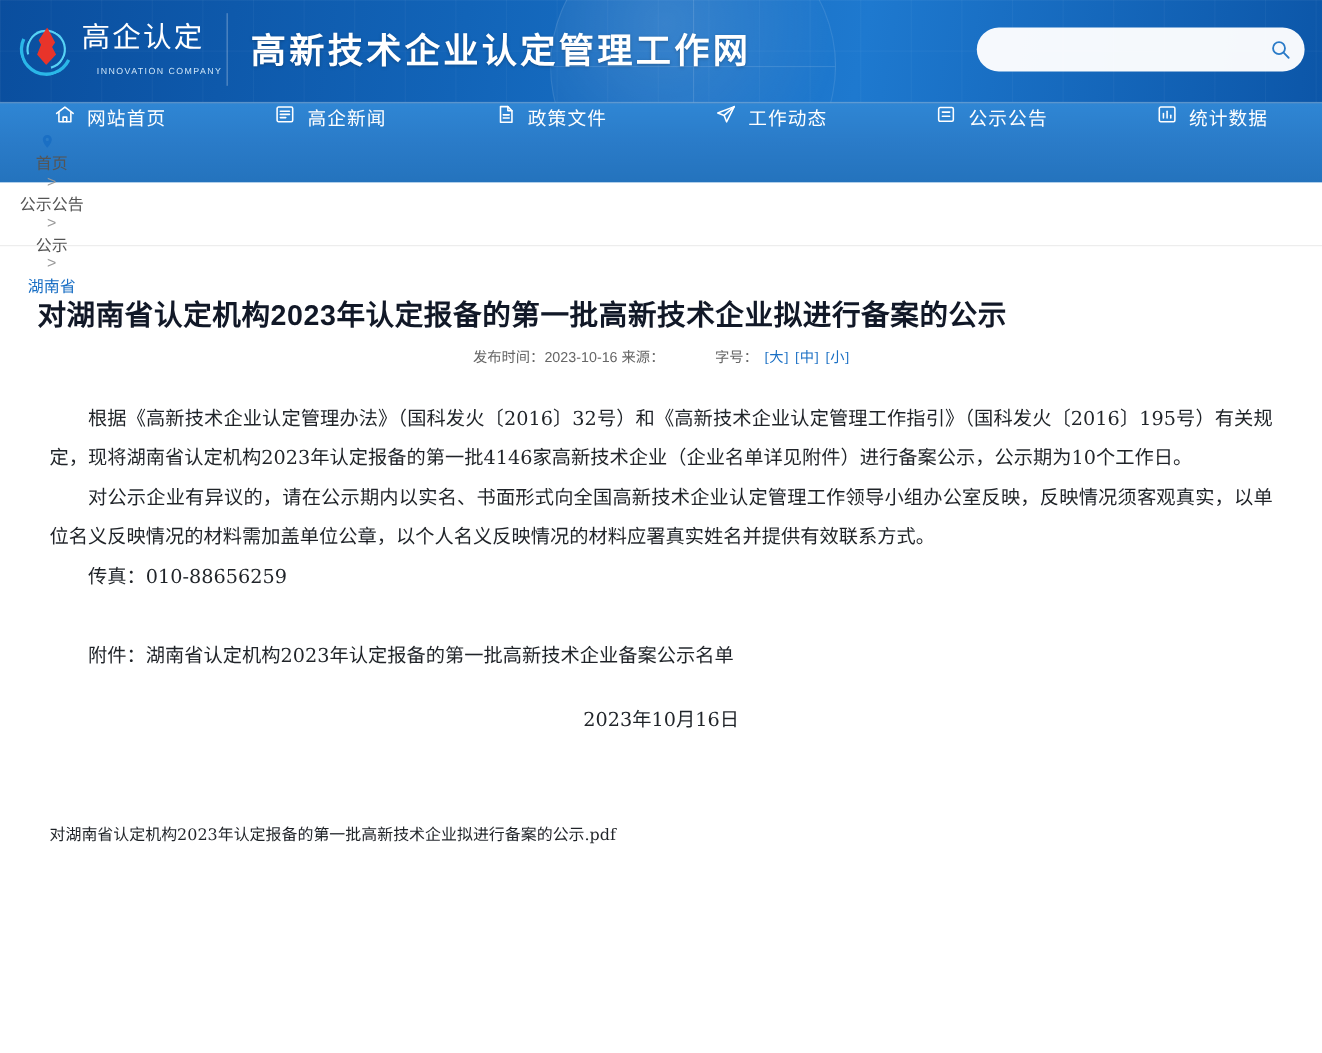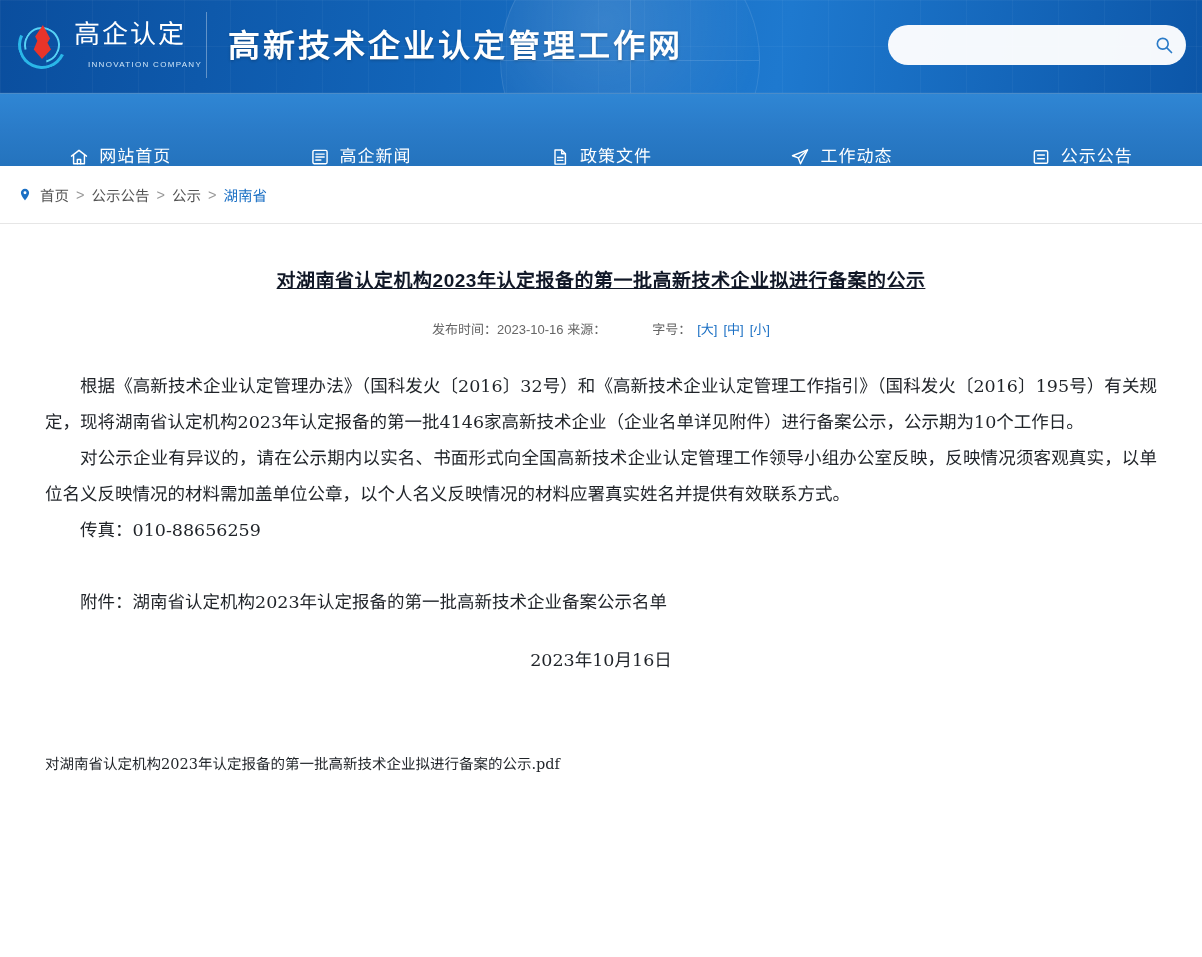--- a/index.html
+++ b/index.html
@@ -139,74 +139,72 @@
   
   .nav {
     width: 1202px; height: 73px;
     background: linear-gradient(180deg, #2f86d4 0%, #2a7bc8 50%, #2473bd 100%);
     display: flex; align-items: center;
     border-top: 1px solid rgba(255,255,255,0.18);
   }
   .nav-item {
     flex: 1 1 0;
     height: 73px;
-    display: flex; align-items: flex-end; justify-content: center;
+    display: flex; align-items: flex-start; justify-content: center;
     gap: 10px;
     color: #ffffff;
     font-size: 17px;
     letter-spacing: 1px;
     cursor: pointer;
     text-decoration: none;
     user-select: none;
   }
   .nav-icon { width: 20px; height: 20px; display: block; flex: 0 0 20px; }
 
   
   .crumb-wrap {
     width: 1202px; height: 58px;
     background: #ffffff;
     border-bottom: 1px solid #e6e6e6;
     display: flex; align-items: center;
     padding-left: 18px;
   }
   .crumb {
     display: flex; align-items: center;
-    font-size: 14.5px; color: #555;
+    font-size: 14.5px; color: #555; flex-direction: column;
   }
   .crumb .pin { margin-right: 8px; display: inline-flex; }
   .crumb a { color: #555; text-decoration: none; }
   .crumb .sep { margin: 0 7px; color: #999; }
   .crumb .current { color: #1a6fc4; }
 
   
   .article {
     width: 1202px;
     padding: 30px 34px 0 34px;
     background: #ffffff;
   }
   .article-title {
-    text-align: center;
-    font-size: 19px;
+    font-size: 26px;
     font-weight: 700;
     color: #111827;
     letter-spacing: 0.5px;
     line-height: 1.4;
     margin: 14px 0 0 0;
     font-family: "Liberation Sans", "DejaVu Sans", sans-serif;
-    text-decoration: underline;
   }
   .meta-row {
     display: flex; align-items: flex-end; justify-content: center;
     gap: 46px;
-    margin-top: 24px;
+    margin-top: 10px;
     font-size: 13px;
     color: #666;
   }
   .meta-left { white-space: nowrap; }
-  .meta-right { display: flex; align-items: center; gap: 6px; white-space: nowrap; }
+  .meta-right { display: flex; align-items: center; gap: 6px; white-space: nowrap; font-family: Liberation Serif, serif; }
   .fs-link { color: #1a6fc4; text-decoration: none; cursor: pointer; }
 
   .body-text {
     margin: 30px auto 0 auto;
     width: 1112px;
     font-family: "DejaVu Serif", "Liberation Serif", serif;
     font-size: 17.5px;
     line-height: 36px;
     color: #1f2328;
     text-align: justify;
@@ -319,20 +317,31 @@
     <span class="nav-icon">
       <svg width="20" height="20" viewBox="0 0 24 24" fill="none" stroke="#ffffff" stroke-width="1.7" stroke-linecap="round" stroke-linejoin="round">
         <rect x="4" y="4.5" width="16" height="15" rx="1.6"></rect>
         <line x1="8" y1="9.5" x2="16" y2="9.5"></line>
         <line x1="8" y1="14" x2="16" y2="14"></line>
       </svg>
     </span>
     <span>公示公告</span>
   </a>
 
+  <a class="nav-item" href="#">
+    <span class="nav-icon">
+      <svg width="20" height="20" viewBox="0 0 24 24" fill="none" stroke="#ffffff" stroke-width="1.7" stroke-linecap="round" stroke-linejoin="round">
+        <rect x="3.5" y="4" width="17" height="16" rx="1.6"></rect>
+        <line x1="8" y1="16" x2="8" y2="11"></line>
+        <line x1="12" y1="16" x2="12" y2="8.5"></line>
+        <line x1="16" y1="16" x2="16" y2="13"></line>
+      </svg>
+    </span>
+    <span>统计数据</span>
+  </a>
 </div>
 
 <div class="crumb-wrap">
   <div class="crumb">
     <span class="pin">
       <svg width="14" height="17" viewBox="0 0 24 24" fill="#1a6fc4">
         <path d="M12 2C8.1 2 5 5.1 5 9c0 5.3 7 13 7 13s7-7.7 7-13c0-3.9-3.1-7-7-7zm0 9.5A2.5 2.5 0 1 1 12 6.5a2.5 2.5 0 0 1 0 5z"></path>
       </svg>
     </span>
     <a href="#">首页</a>

